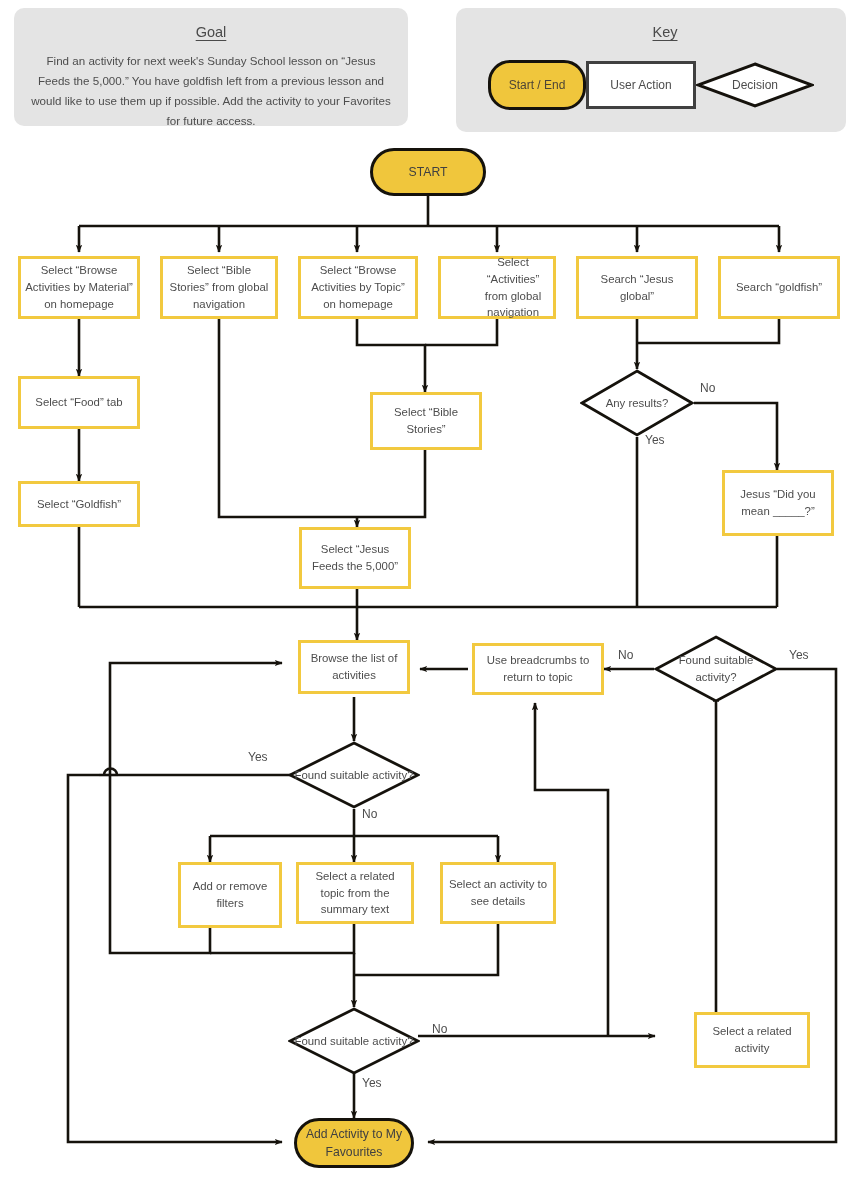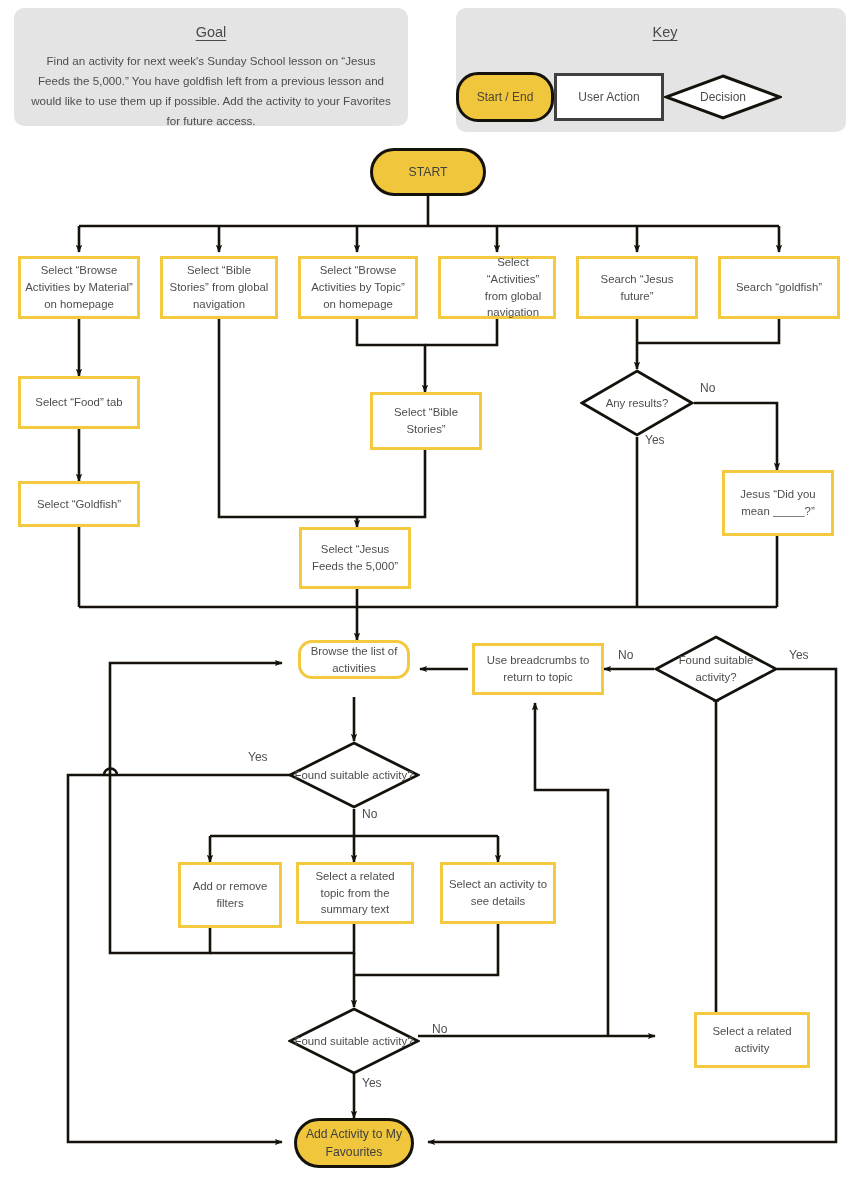--- a/index.html
+++ b/index.html
@@ -41,24 +41,24 @@
     margin: 11px 17px 0 17px;
     font-size: 11.6px;
     line-height: 1.72;
     color: #4d4d4d;
     text-align: center;
   }
 
   
   .key-row {
     position: absolute;
-    left: 0; top: 64px;
+    left: 0; top: 52px;
     width: 100%;
     display: flex;
-    justify-content: flex-start;
+    justify-content: center;
     align-items: center;
   }
   .key-startend {
     width: 92px; height: 44px;
     background: #f0c63c;
     border: 3.5px solid #15120c;
     border-radius: 22px;
     display: flex; align-items: center; justify-content: center;
     font-size: 12px; color: #4d4436;
   }
@@ -232,40 +232,40 @@
     </div>
   </div>
 </div>
 
 <div class="node terminal" style="left:370px;top:148px;width:116px;height:48px;">START</div>
 
 <div class="node action" style="left:18px;top:256px;width:122px;height:63px;">Select “Browse Activities by Material” on homepage</div>
 <div class="node action" style="left:160px;top:256px;width:118px;height:63px;">Select “Bible Stories” from global navigation</div>
 <div class="node action" style="left:298px;top:256px;width:120px;height:63px;">Select “Browse Activities by Topic” on homepage</div>
 <div class="node action" style="left:438px;top:256px;width:118px;height:63px;padding-left:36px;">Select “Activities” from global navigation</div>
-<div class="node action" style="left:576px;top:256px;width:122px;height:63px;">Search “Jesus future”</div>
+<div class="node action" style="left:576px;top:256px;width:122px;height:63px;">Search “Jesus global”</div>
 <div class="node action" style="left:718px;top:256px;width:122px;height:63px;">Search “goldfish”</div>
 
 <div class="node action" style="left:18px;top:376px;width:122px;height:53px;">Select “Food” tab</div>
 <div class="node action" style="left:18px;top:481px;width:122px;height:46px;">Select “Goldfish”</div>
 
 <div class="node action" style="left:370px;top:392px;width:112px;height:58px;">Select “Bible Stories”</div>
 
 <div class="node action" style="left:299px;top:527px;width:112px;height:62px;">Select “Jesus Feeds the 5,000”</div>
 
 <div class="node action" style="left:722px;top:470px;width:112px;height:66px;">Jesus “Did you mean _____?”</div>
 
 <div class="node decision-node" style="left:580px;top:369px;width:114px;height:68px;">
   <svg style="position:absolute;left:0;top:0;width:100%;height:100%;" viewBox="0 0 114 68" xmlns="http://www.w3.org/2000/svg">
     <polygon points="57,2 112,34 57,66 2,34" fill="#ffffff" stroke="#15120c" stroke-width="2.8"></polygon>
   </svg>
   <span class="dtext">Any results?</span>
 </div>
 
-<div class="node action" style="left:298px;top:640px;width:112px;height:39px;border-radius:14px;">Browse the list of activities</div>
+<div class="node action" style="left:298px;top:640px;width:112px;height:54px;">Browse the list of activities</div>
 
 <div class="node action" style="left:472px;top:643px;width:132px;height:52px;">Use breadcrumbs to return to topic</div>
 
 <div class="node decision-node" style="left:654px;top:635px;width:124px;height:68px;">
   <svg style="position:absolute;left:0;top:0;width:100%;height:100%;" viewBox="0 0 124 68" xmlns="http://www.w3.org/2000/svg">
     <polygon points="62,2 122,34 62,66 2,34" fill="#ffffff" stroke="#15120c" stroke-width="2.8"></polygon>
   </svg>
   <span class="dtext">Found suitable activity?</span>
 </div>
 

